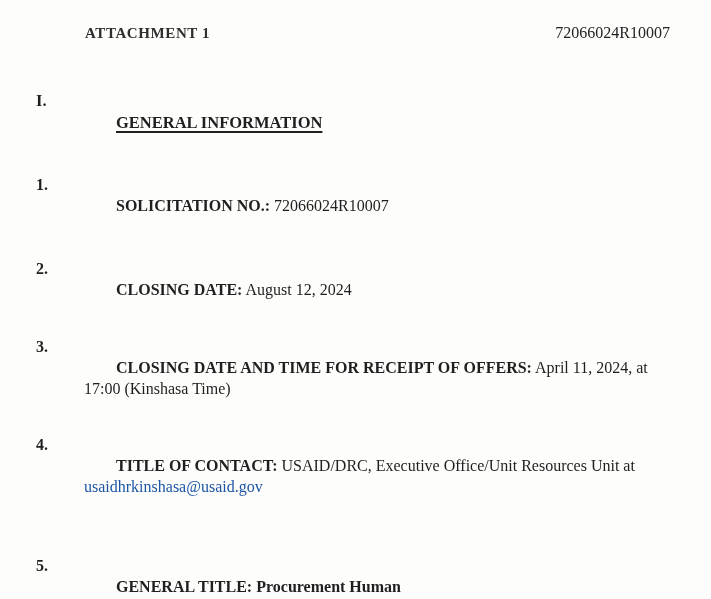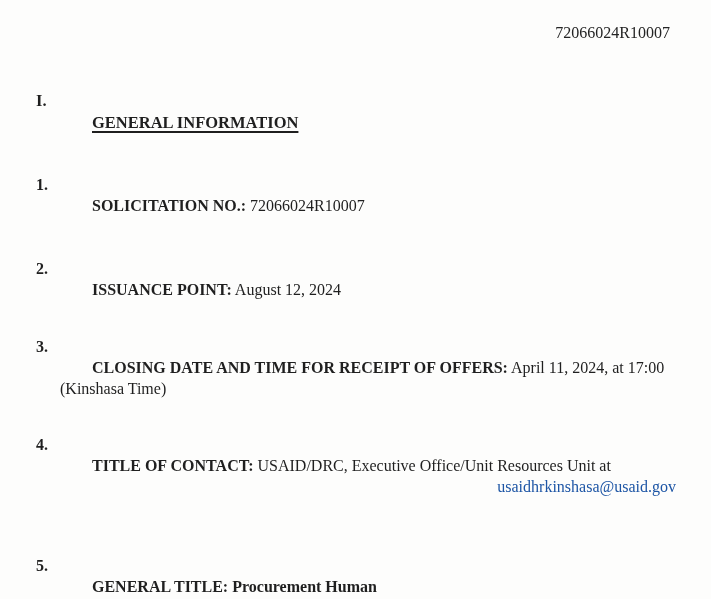--- a/index.html
+++ b/index.html
@@ -45,47 +45,48 @@
     font-size: 16px;
     line-height: 1.3;
   }
   .num {
     flex: 0 0 24px;
     font-weight: bold;
   }
   .content {
     flex: 1 1 auto;
     white-space: pre-wrap;
+    margin-left: 24px;
   }
   .section-title {
     font-weight: bold;
     font-size: 16.5px;
     text-decoration: underline;
     text-decoration-thickness: 2px;
     text-underline-offset: 3px;
   }
   .section-row .num { font-size: 16.5px; }
   .label { font-weight: bold; }
   .bold  { font-weight: bold; }
   .email-link {
     display: block;
     color: #1d55a5;
     text-decoration: none;
-    text-align: right;
   }
   .mb21 { margin-bottom: 21px; }
   .mb17 { margin-bottom: 17px; }
   .mb16 { margin-bottom: 16px; }
   .mb15 { margin-bottom: 15px; }
 </style>
 </head>
 <body>
 
 <div class="page">
 
+  <div class="doc-header-left">ATTACHMENT 1</div>
 
   <div class="doc-header-right">72066024R10007</div>
 
   <div class="body">
 
     <div class="row section-row mb21">
       <span class="num section-title-num" style="font-weight:bold;">I.</span>
       <span class="content">
         <span class="section-title">GENERAL INFORMATION</span>
       </span>
@@ -94,21 +95,21 @@
     <div class="row mb21">
       <span class="num">1.</span>
       <span class="content">
         <span class="label">SOLICITATION NO.:</span><span> 72066024R10007</span>
       </span>
     </div>
 
     <div class="row mb16">
       <span class="num">2.</span>
       <span class="content">
-        <span class="label">ISSUANCE POINT:</span><span> August 12, 2024</span>
+        <span class="label">CLOSING DATE:</span><span> August 12, 2024</span>
       </span>
     </div>
 
     <div class="row mb15">
       <span class="num">3.</span>
       <span class="content">
         <span class="label">CLOSING DATE AND TIME FOR RECEIPT OF OFFERS:</span><span> April 11, 2024, at 17:00 (Kinshasa Time)</span>
       </span>
     </div>
 

